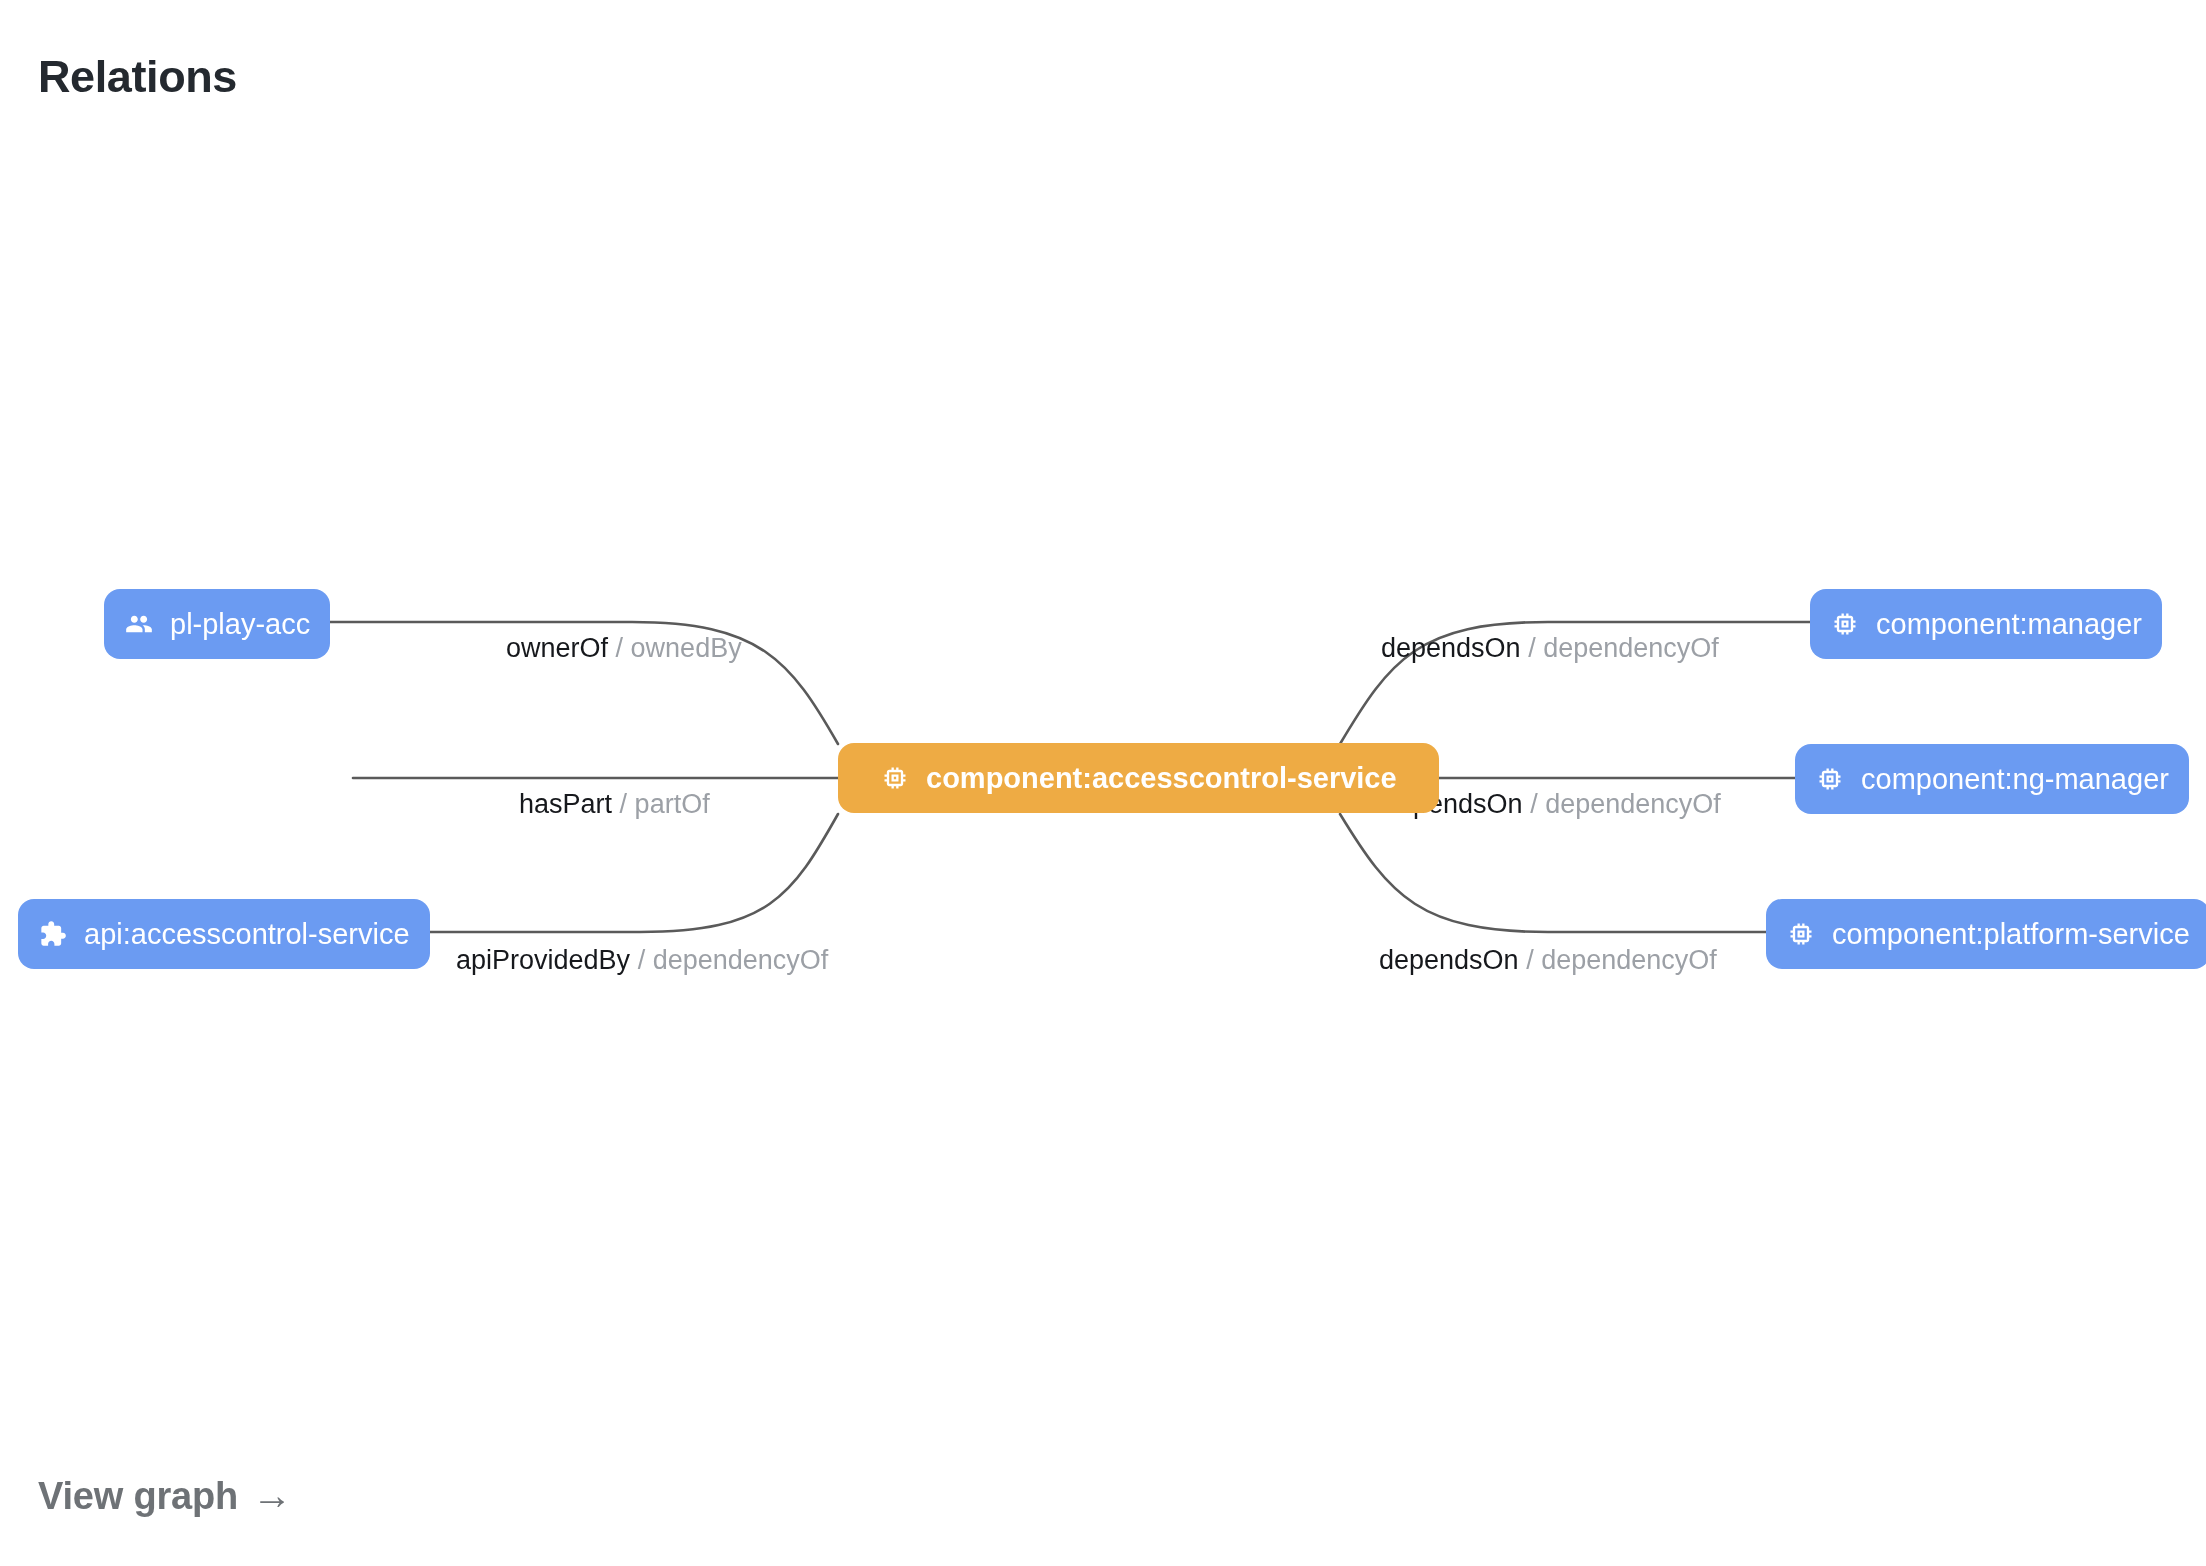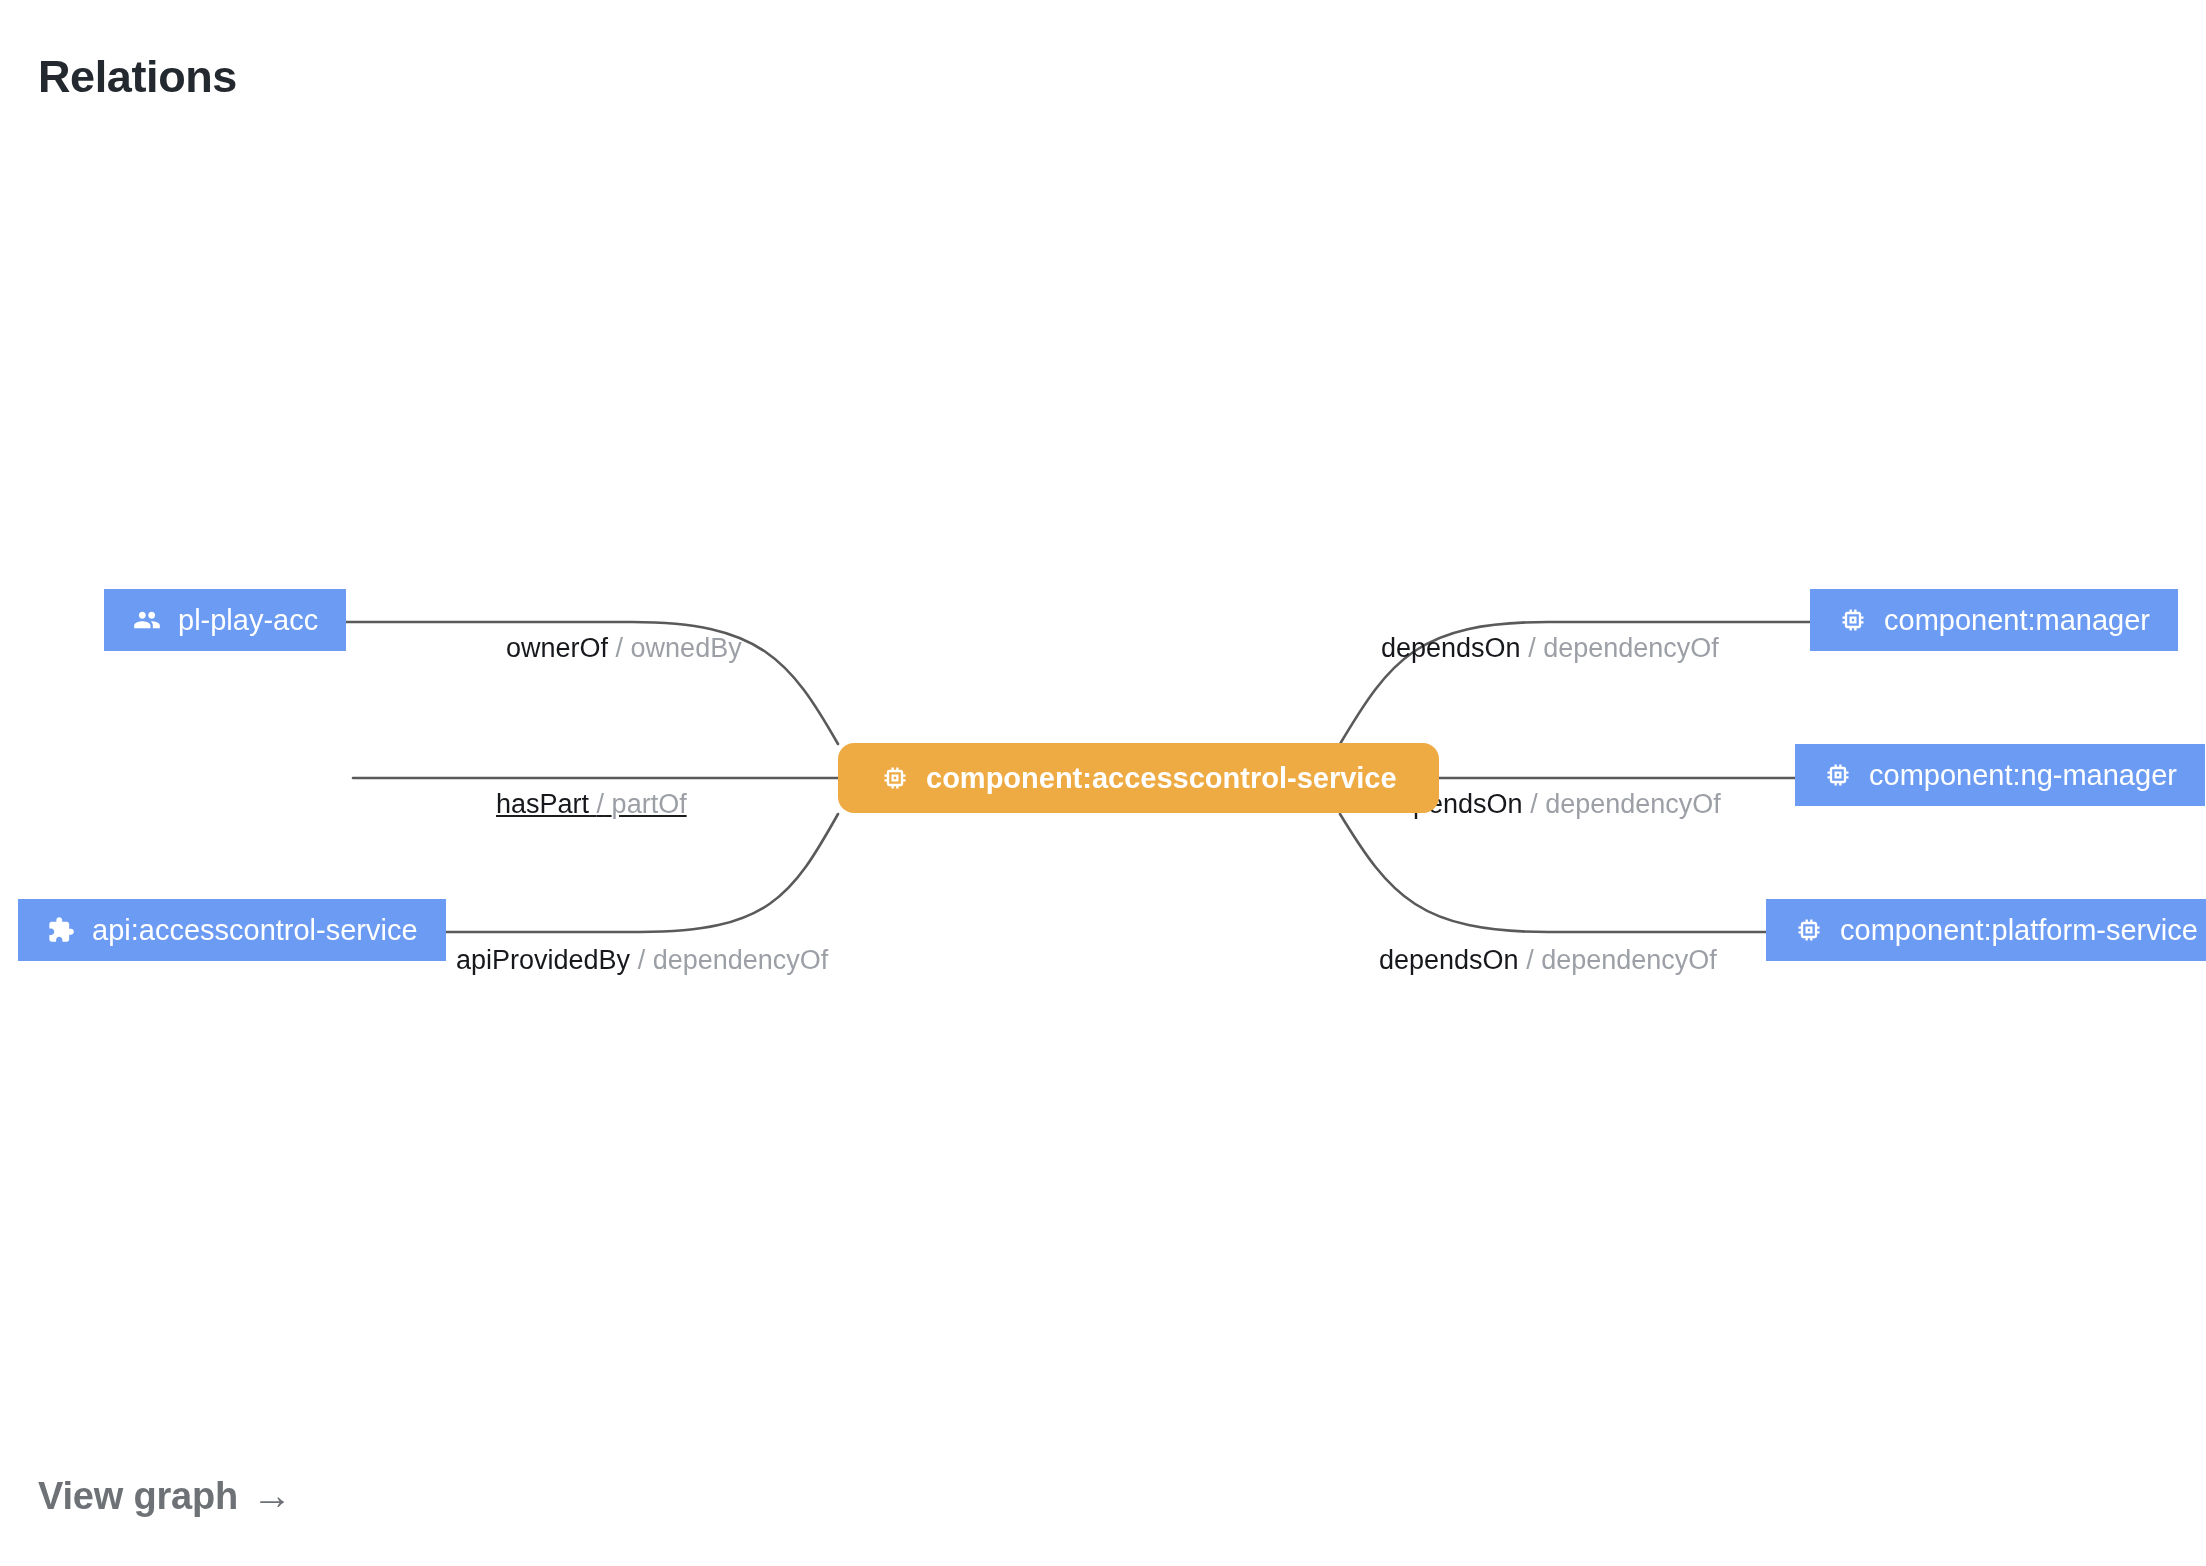--- a/index.html
+++ b/index.html
@@ -48,26 +48,26 @@
     width: 2206px;
     height: 1566px;
     pointer-events: none;
   }
 
   
   .node {
     position: absolute;
     display: flex;
     align-items: center;
-    height: 62px;
+    height: 70px;
     box-sizing: border-box;
-    border-radius: 0;
+    border-radius: 16px;
     background: #6b9bf2;
     color: #ffffff;
-    padding: 0 28px;
+    padding: 0 20px;
     white-space: nowrap;
   }
   .node.center {
     background: #eeab44;
     height: 70px;
     border-radius: 16px;
     padding: 0 42px;
   }
   .node .node-icon {
     flex: 0 0 auto;
@@ -110,21 +110,21 @@
     font-size: 27px;
     line-height: 1;
     white-space: nowrap;
     color: #1c1c1c;
   }
   .edge-label .fwd { color: #16181c; }
   .edge-label .sep { color: #9ca0a6; }
   .edge-label .rev { color: #9ca0a6; text-align: center; }
 
   #label-ownerof     { left: 506px;  top: 635px;  }
-  #label-haspart     { left: 496px;  top: 791px; text-decoration: underline;  }
+  #label-haspart     { left: 519px;  top: 791px;  }
   #label-apiprovided { left: 456px;  top: 947px;  }
   #label-depends-1   { left: 1381px; top: 635px;  }
   #label-depends-2   { left: 1383px; top: 791px;  }
   #label-depends-3   { left: 1379px; top: 947px;  }
 
   
   #view-graph-link {
     position: absolute;
     left: 38px;
     top: 1475px;

